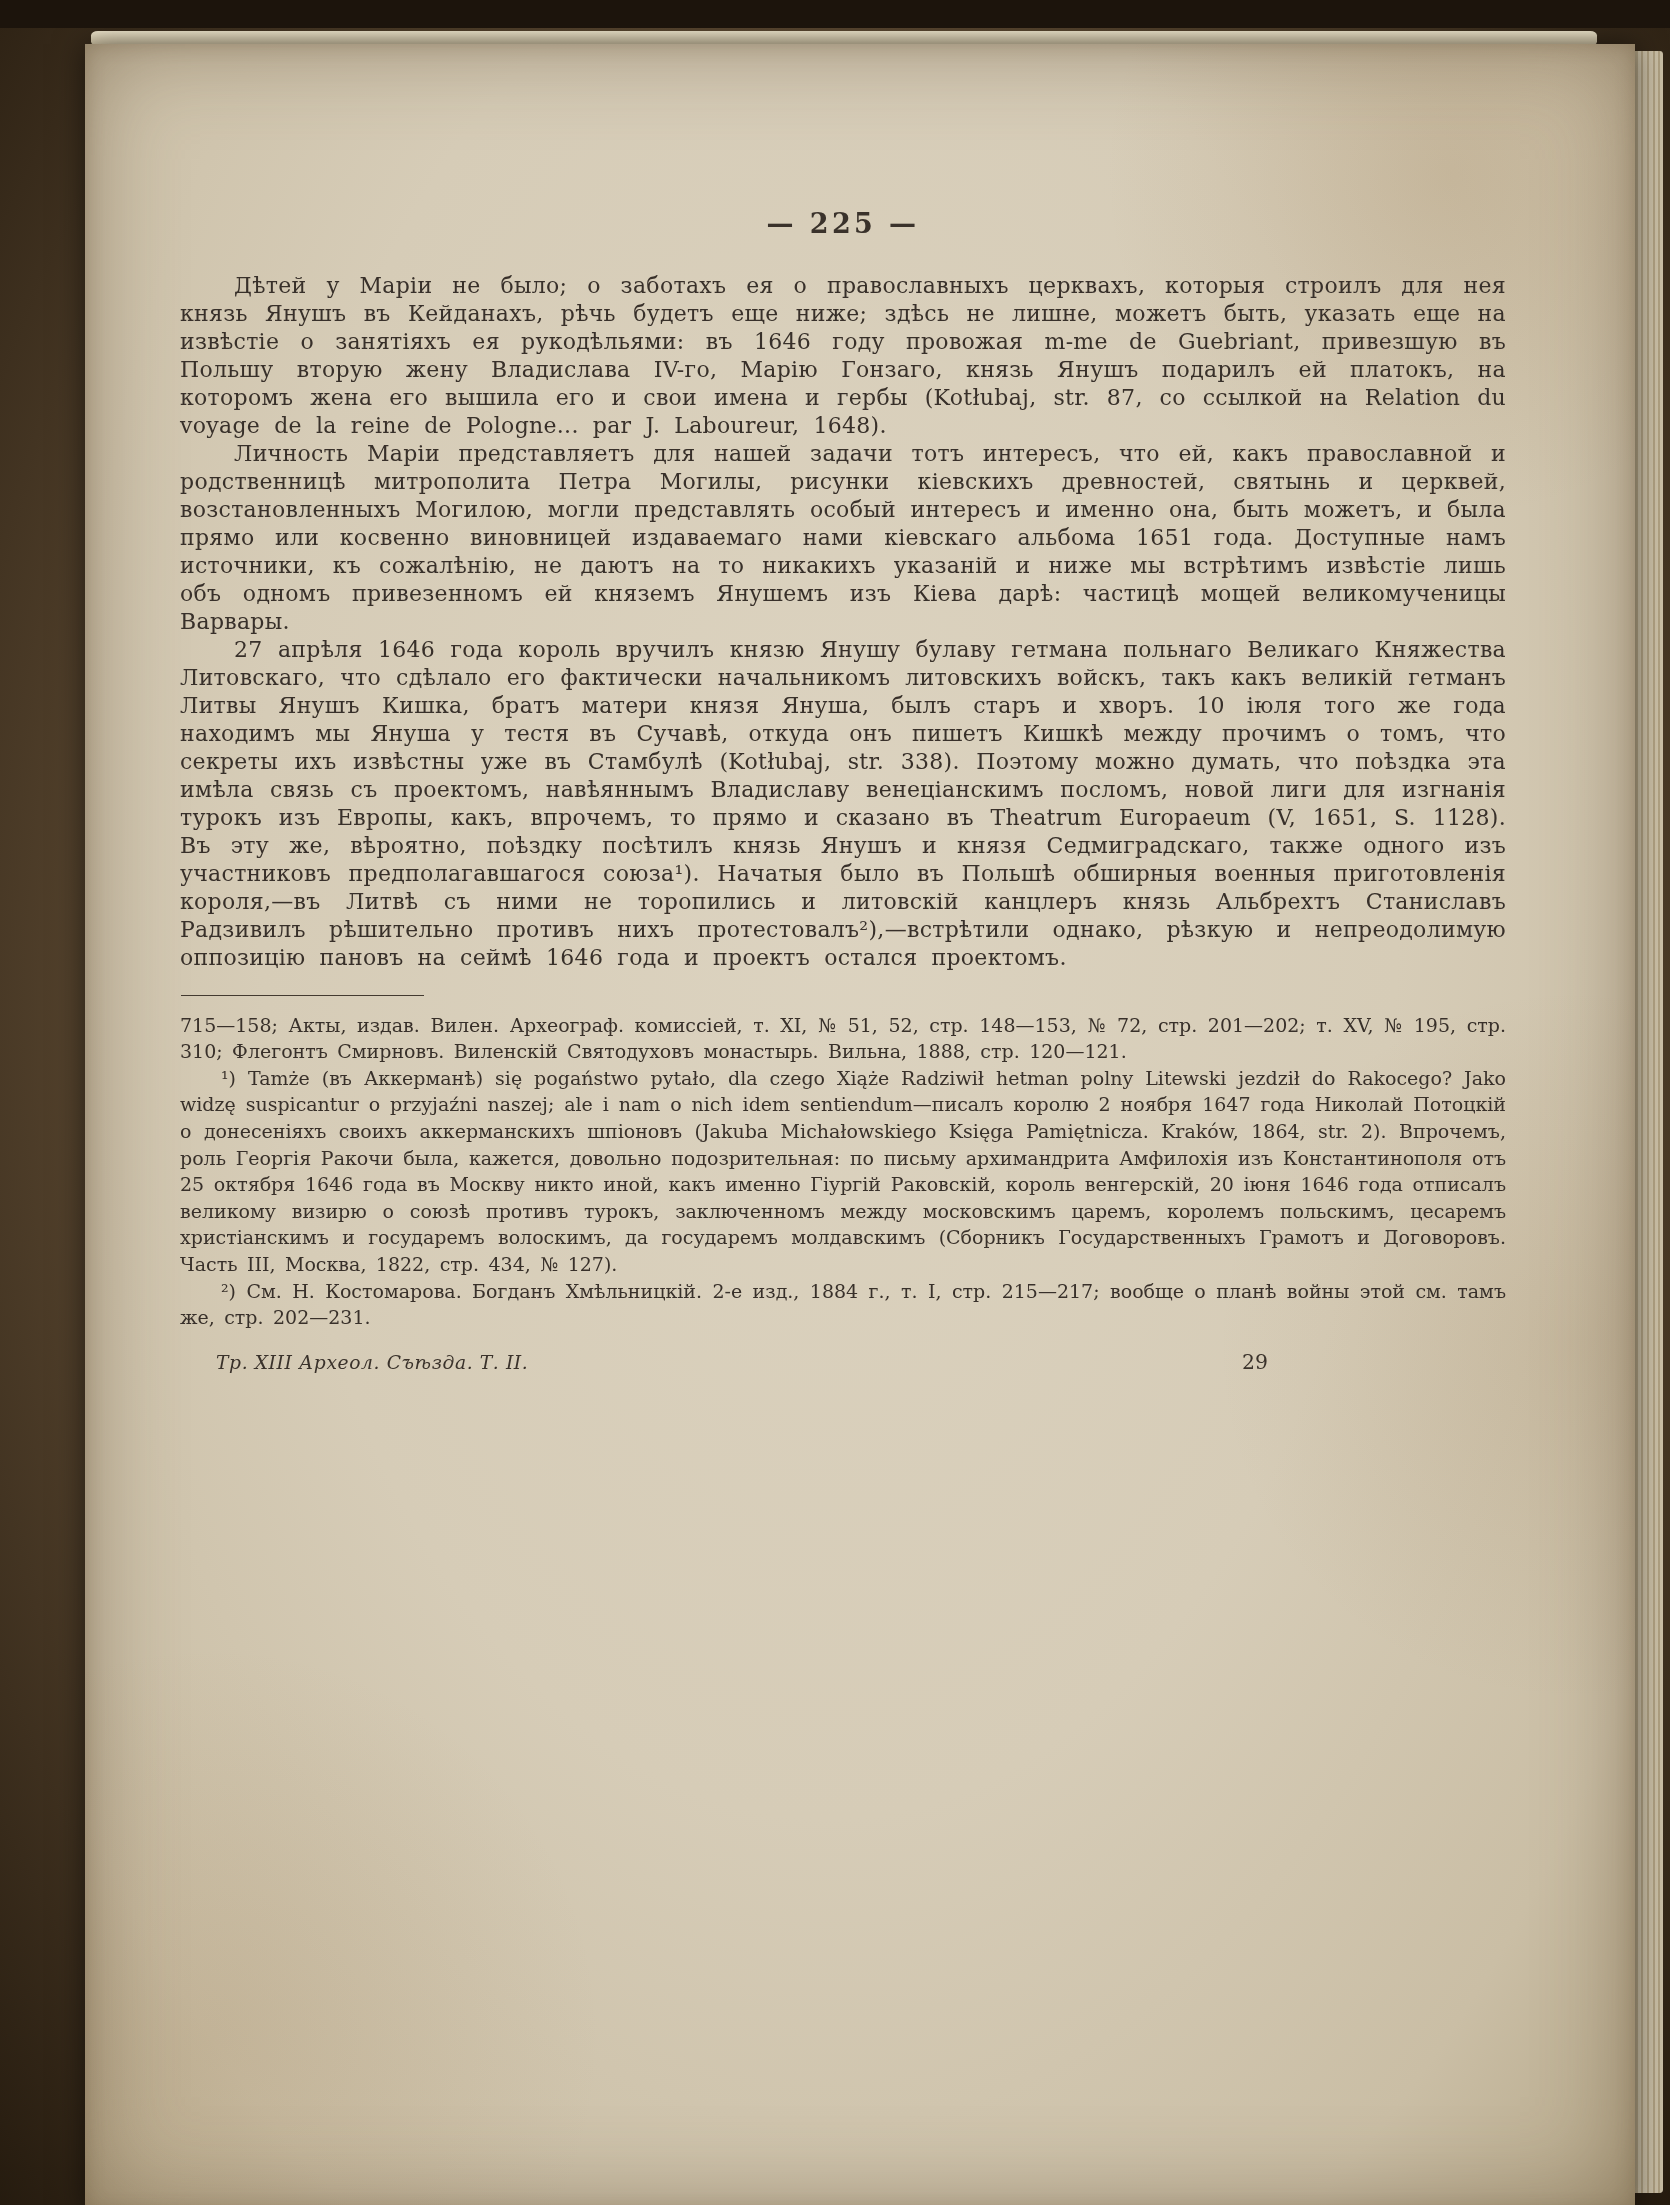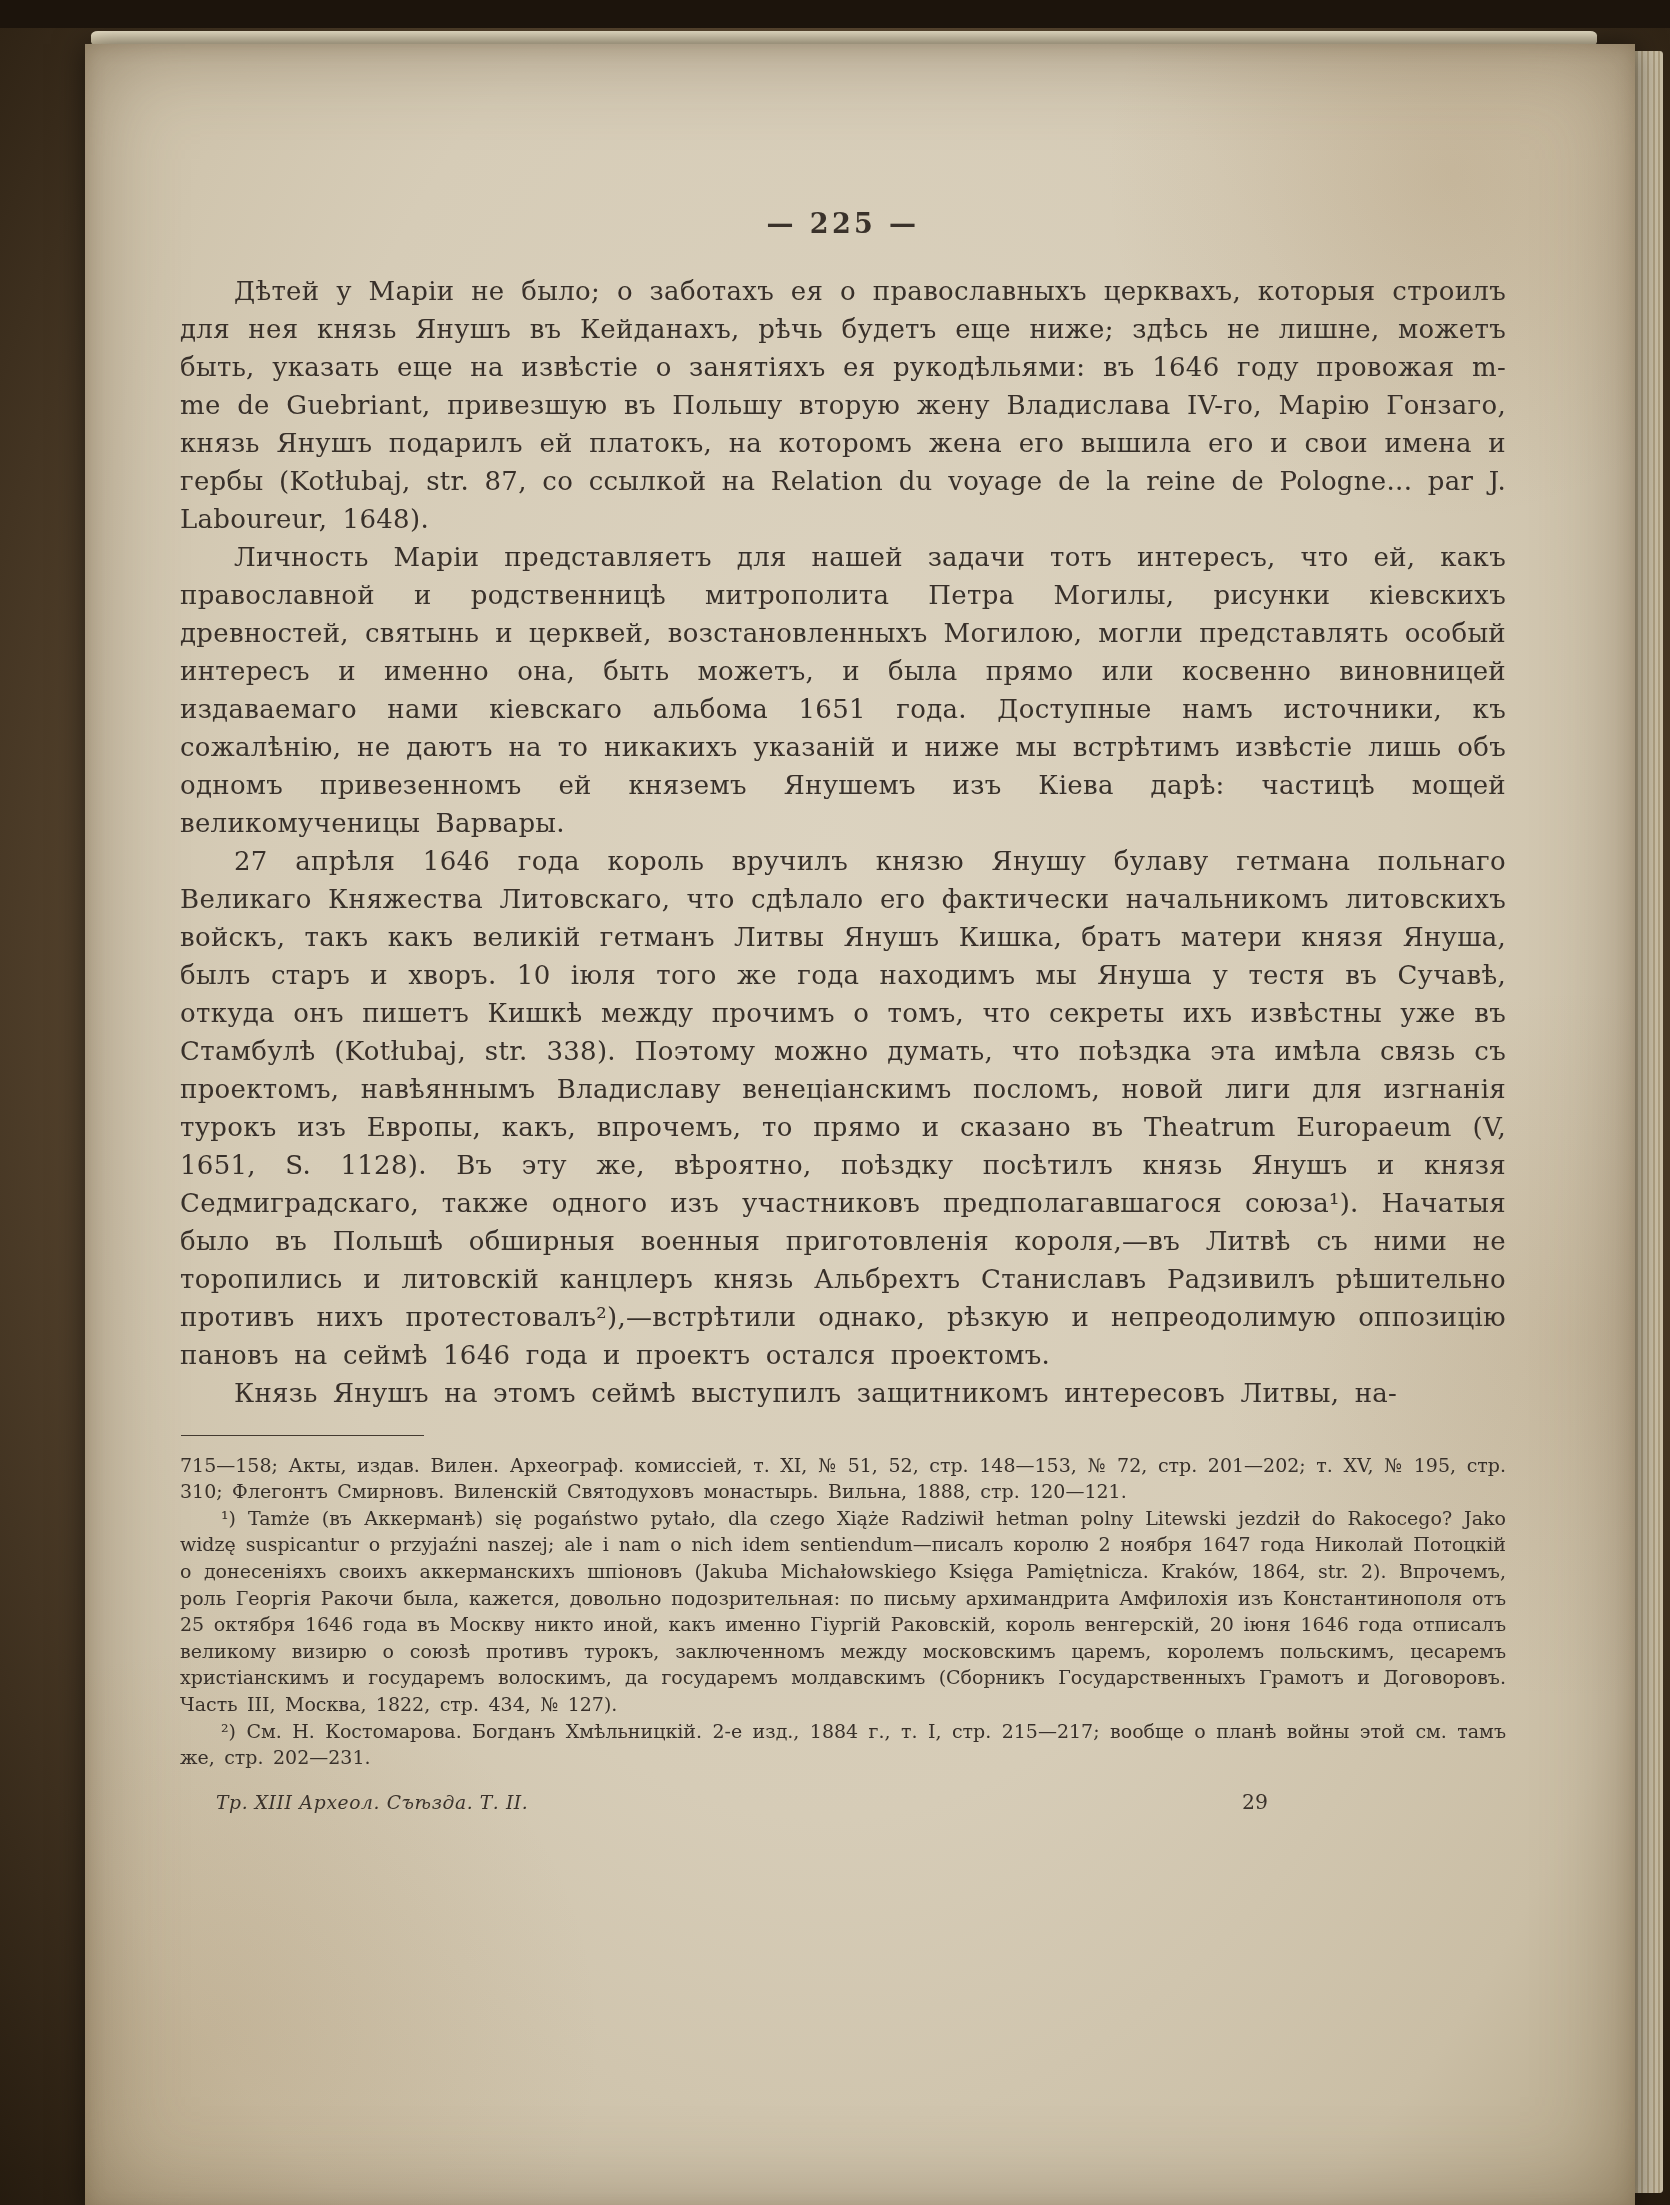--- a/index.html
+++ b/index.html
@@ -59,22 +59,22 @@
   .page-number {
     text-align: center;
     font-size: 27px;
     letter-spacing: 3.4px;
     font-weight: bold;
     color: #3a322b;
     margin-bottom: 33px;
   }
   .body-text p.para {
     margin: 0;
-    font-size: 26px;
-    line-height: 38px;
+    font-size: 22px;
+    line-height: 28px;
     text-align: justify;
     text-indent: 54px;
     word-spacing: 6.8px;
     letter-spacing: 0.3px;
   }
   .fn-rule {
     width: 243px;
     border: 0;
     border-top: 1.7px solid #433a30;
     margin: 22.6px 0 16px 1.1px;
@@ -118,21 +118,20 @@
 
   <div class="page">
     <div class="content">
 
       <div class="page-number">— 225 —</div>
 
       <div class="body-text">
         <p class="para">Дѣтей у Маріи не было; о заботахъ ея о православныхъ церквахъ, которыя строилъ для нея князь Янушъ въ Кейданахъ, рѣчь будетъ еще ниже; здѣсь не лишне, можетъ быть, указать еще на извѣстіе о занятіяхъ ея рукодѣльями: въ 1646 году провожая m-me de Guebriant, привезшую въ Польшу вторую жену Владислава IV-го, Марію Гонзаго, князь Янушъ подарилъ ей платокъ, на которомъ жена его вышила его и свои имена и гербы (Kotłubaj, str. 87, со ссылкой на Relation du voyage de la reine de Pologne... par J. Laboureur, 1648).</p>
         <p class="para">Личность Маріи представляетъ для нашей задачи тотъ интересъ, что ей, какъ православной и родственницѣ митрополита Петра Могилы, рисунки кіевскихъ древностей, святынь и церквей, возстановленныхъ Могилою, могли представлять особый интересъ и именно она, быть можетъ, и была прямо или косвенно виновницей издаваемаго нами кіевскаго альбома 1651 года. Доступные намъ источники, къ сожалѣнію, не даютъ на то никакихъ указаній и ниже мы встрѣтимъ извѣстіе лишь объ одномъ привезенномъ ей княземъ Янушемъ изъ Кіева дарѣ: частицѣ мощей великомученицы Варвары.</p>
         <p class="para">27 апрѣля 1646 года король вручилъ князю Янушу булаву гетмана польнаго Великаго Княжества Литовскаго, что сдѣлало его фактически начальникомъ литовскихъ войскъ, такъ какъ великій гетманъ Литвы Янушъ Кишка, братъ матери князя Януша, былъ старъ и хворъ. 10 іюля того же года находимъ мы Януша у тестя въ Сучавѣ, откуда онъ пишетъ Кишкѣ между прочимъ о томъ, что секреты ихъ извѣстны уже въ Стамбулѣ (Kotłubaj, str. 338). Поэтому можно думать, что поѣздка эта имѣла связь съ проектомъ, навѣяннымъ Владиславу венеціанскимъ посломъ, новой лиги для изгнанія турокъ изъ Европы, какъ, впрочемъ, то прямо и сказано въ Theatrum Europaeum (V, 1651, S. 1128). Въ эту же, вѣроятно, поѣздку посѣтилъ князь Янушъ и князя Седмиградскаго, также одного изъ участниковъ предполагавшагося союза¹). Начатыя было въ Польшѣ обширныя военныя приготовленія короля,—въ Литвѣ съ ними не торопились и литовскій канцлеръ князь Альбрехтъ Станиславъ Радзивилъ рѣшительно противъ нихъ протестовалъ²),—встрѣтили однако, рѣзкую и непреодолимую оппозицію пановъ на сеймѣ 1646 года и проектъ остался проектомъ.</p>
-        <p class="para">Князь Янушъ на этомъ сеймѣ выступилъ защитникомъ интересовъ Литвы, на-</p>
       </div>
 
       <hr class="fn-rule">
 
       <div class="footnotes">
         <p class="fn">715—158; Акты, издав. Вилен. Археограф. комиссіей, т. XI, № 51, 52, стр. 148—153, № 72, стр. 201—202; т. XV, № 195, стр. 310; Флегонтъ Смирновъ. Виленскій Святодуховъ монастырь. Вильна, 1888, стр. 120—121.</p>
         <p class="fn indent">¹) Tamże (въ Аккерманѣ) się pogaństwo pytało, dla czego Xiąże Radziwił hetman polny Litewski jezdził do Rakocego? Jako widzę suspicantur o przyjaźni naszej; ale i nam o nich idem sentiendum—писалъ королю 2 ноября 1647 года Николай Потоцкій о донесеніяхъ своихъ аккерманскихъ шпіоновъ (Jakuba Michałowskiego Księga Pamiętnicza. Kraków, 1864, str. 2). Впрочемъ, роль Георгія Ракочи была, кажется, довольно подозрительная: по письму архимандрита Амфилохія изъ Константинополя отъ 25 октября 1646 года въ Москву никто иной, какъ именно Гіургій Раковскій, король венгерскій, 20 іюня 1646 года отписалъ великому визирю о союзѣ противъ турокъ, заключенномъ между московскимъ царемъ, королемъ польскимъ, цесаремъ христіанскимъ и государемъ волоскимъ, да государемъ молдавскимъ (Сборникъ Государственныхъ Грамотъ и Договоровъ. Часть III, Москва, 1822, стр. 434, № 127).</p>
         <p class="fn indent">²) См. Н. Костомарова. Богданъ Хмѣльницкій. 2-е изд., 1884 г., т. I, стр. 215—217; вообще о планѣ войны этой см. тамъ же, стр. 202—231.</p>
       </div>
 

